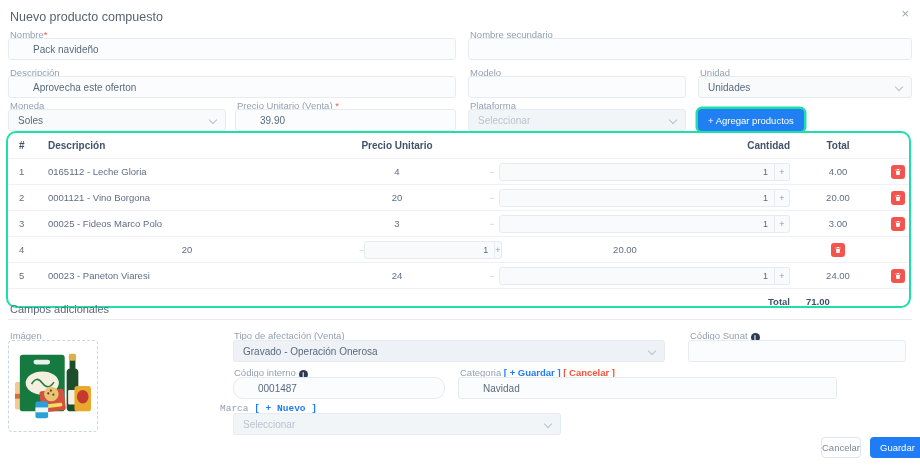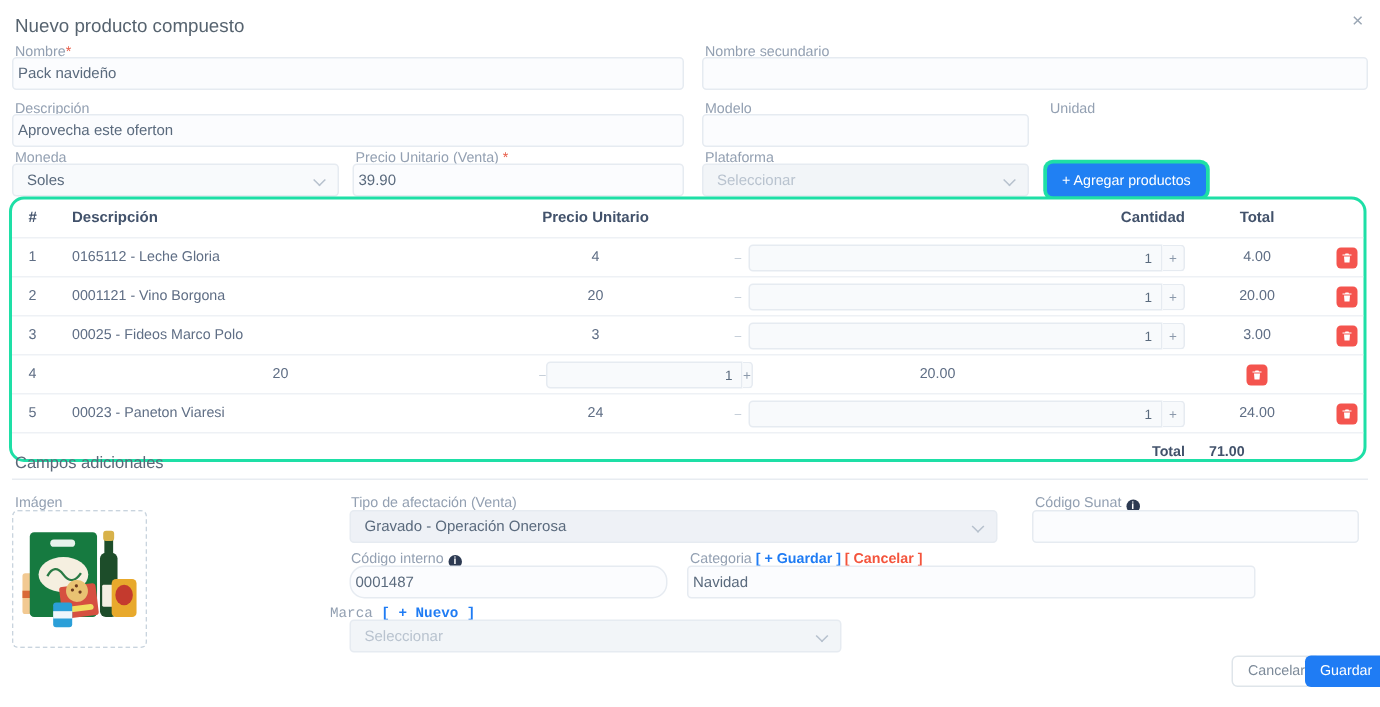--- a/index.html
+++ b/index.html
@@ -2,21 +2,21 @@
 <html><head>
 <meta charset="utf-8">
 <style>
   html,body{margin:0;padding:0;background:#fff;}
   .stage{position:relative;width:920px;height:471px;background:#fff;font-family:"Liberation Sans",sans-serif;overflow:hidden;}
   .title{position:absolute;left:10px;top:10px;font-size:12.5px;font-weight:500;color:#56636f;}
   .close{position:absolute;right:11px;top:7px;font-size:13px;color:#9aa6b4;cursor:pointer;line-height:1;}
   .lbl{position:absolute;font-size:9.5px;color:#93a0b2;white-space:nowrap;}
   .req{color:#e8604c;}
   .inp{position:absolute;height:22px;background:#fbfcfe;border:1px solid #e6ebf1;border-radius:3px;
-       font-family:inherit;font-size:10px;color:#5a6a7d;padding:0 3px;box-sizing:border-box;outline:none;}
+       font-family:inherit;font-size:10px;color:#5a6a7d;padding:0 24px;box-sizing:border-box;outline:none;}
   .sel{position:absolute;height:22px;background:#f8fafc;border:1px solid #e6ebf1;border-radius:3px;
        font-size:10px;color:#5a6a7d;box-sizing:border-box;display:flex;align-items:center;padding:0 9px;cursor:pointer;}
   .sel.dis{background:#f2f5f8;color:#b9c3cf;}
   .chev{position:absolute;right:9px;top:7px;width:5px;height:5px;border-right:1.4px solid #b6c1cd;
         border-bottom:1.4px solid #b6c1cd;transform:rotate(45deg);}
   .btn-add{position:absolute;left:698px;top:109px;height:22px;padding:0 10px;background:#2080f3;color:#fff;
         font-family:inherit;font-size:9.5px;border:none;border-radius:4px;cursor:pointer;
         box-shadow:0 0 0 2.5px #1edfa6;}
   
   .ptable{position:absolute;left:6px;top:131px;width:905px;height:177px;border:2.5px solid #1edfa6;
@@ -45,21 +45,21 @@
            display:flex;align-items:center;justify-content:center;padding:0;}
   
   .section-title{position:absolute;left:10px;top:303px;font-size:11px;color:#5a6878;}
   .hr{position:absolute;left:8px;top:319px;width:904px;border-top:1px solid #e8ecf1;}
   .img-box{position:absolute;left:8px;top:340px;width:88px;height:90px;border:1px dashed #c9d4de;border-radius:4px;
            display:flex;align-items:center;justify-content:center;cursor:pointer;background:#fff;}
   .ilink-blue{color:#1f7cf4;font-weight:700;cursor:pointer;}
   .ilink-red{color:#f4543c;font-weight:700;cursor:pointer;}
   .info-dot{display:inline-flex;width:9px;height:9px;border-radius:50%;background:#2d3a52;color:#fff;
             font-size:7px;align-items:center;justify-content:center;font-weight:700;margin-left:3px;vertical-align:-1px;font-style:normal;}
-  .btn-cancel{position:absolute;left:821px;top:437px;height:21px;padding:0 10px;background:#fff;color:#7c8a99;
+  .btn-cancel{position:absolute;left:821px;top:437px;height:21px;padding:0 0;background:#fff;color:#7c8a99;
             font-family:inherit;font-size:9.5px;border:1px solid #dfe5ea;border-radius:4px;cursor:pointer;}
   .btn-save{position:absolute;left:870px;top:437px;height:21px;padding:0 10px;background:#1f7cf4;color:#fff;
             font-family:inherit;font-size:9.5px;border:none;border-radius:4px;cursor:pointer;}
 </style>
 </head>
 <body>
 
 <div class="stage">
 
   <div class="title">Nuevo producto compuesto</div>
@@ -71,20 +71,24 @@
   <div class="lbl" style="left:470px;top:29px;">Nombre secundario</div>
   <input class="inp" style="left: 468px; top: 38px; width: 444px;" value="">
 
   <div class="lbl" style="left:10px;top:67px;">Descripción</div>
   <input class="inp" style="left: 8px; top: 76px; width: 448px;" value="Aprovecha este oferton">
 
   <div class="lbl" style="left:470px;top:67px;">Modelo</div>
   <input class="inp" style="left: 468px; top: 76px; width: 218px;" value="">
 
   <div class="lbl" style="left:700px;top:67px;">Unidad</div>
+  <div class="sel" style="left:698px;top:76px;width:214px;">
+    <span>Unidades</span>
+    <span class="chev"></span>
+  </div>
 
   <div class="lbl" style="left:10px;top:100px;">Moneda</div>
   <div class="sel" style="left:8px;top:109px;width:218px;">
     <span>Soles</span>
     <span class="chev"></span>
   </div>
 
   <div class="lbl" style="left:237px;top:100px;"><span>Precio Unitario (Venta) </span><span class="req">*</span></div>
   <input class="inp" style="left: 235px; top: 109px; width: 221px;" value="39.90">
 

